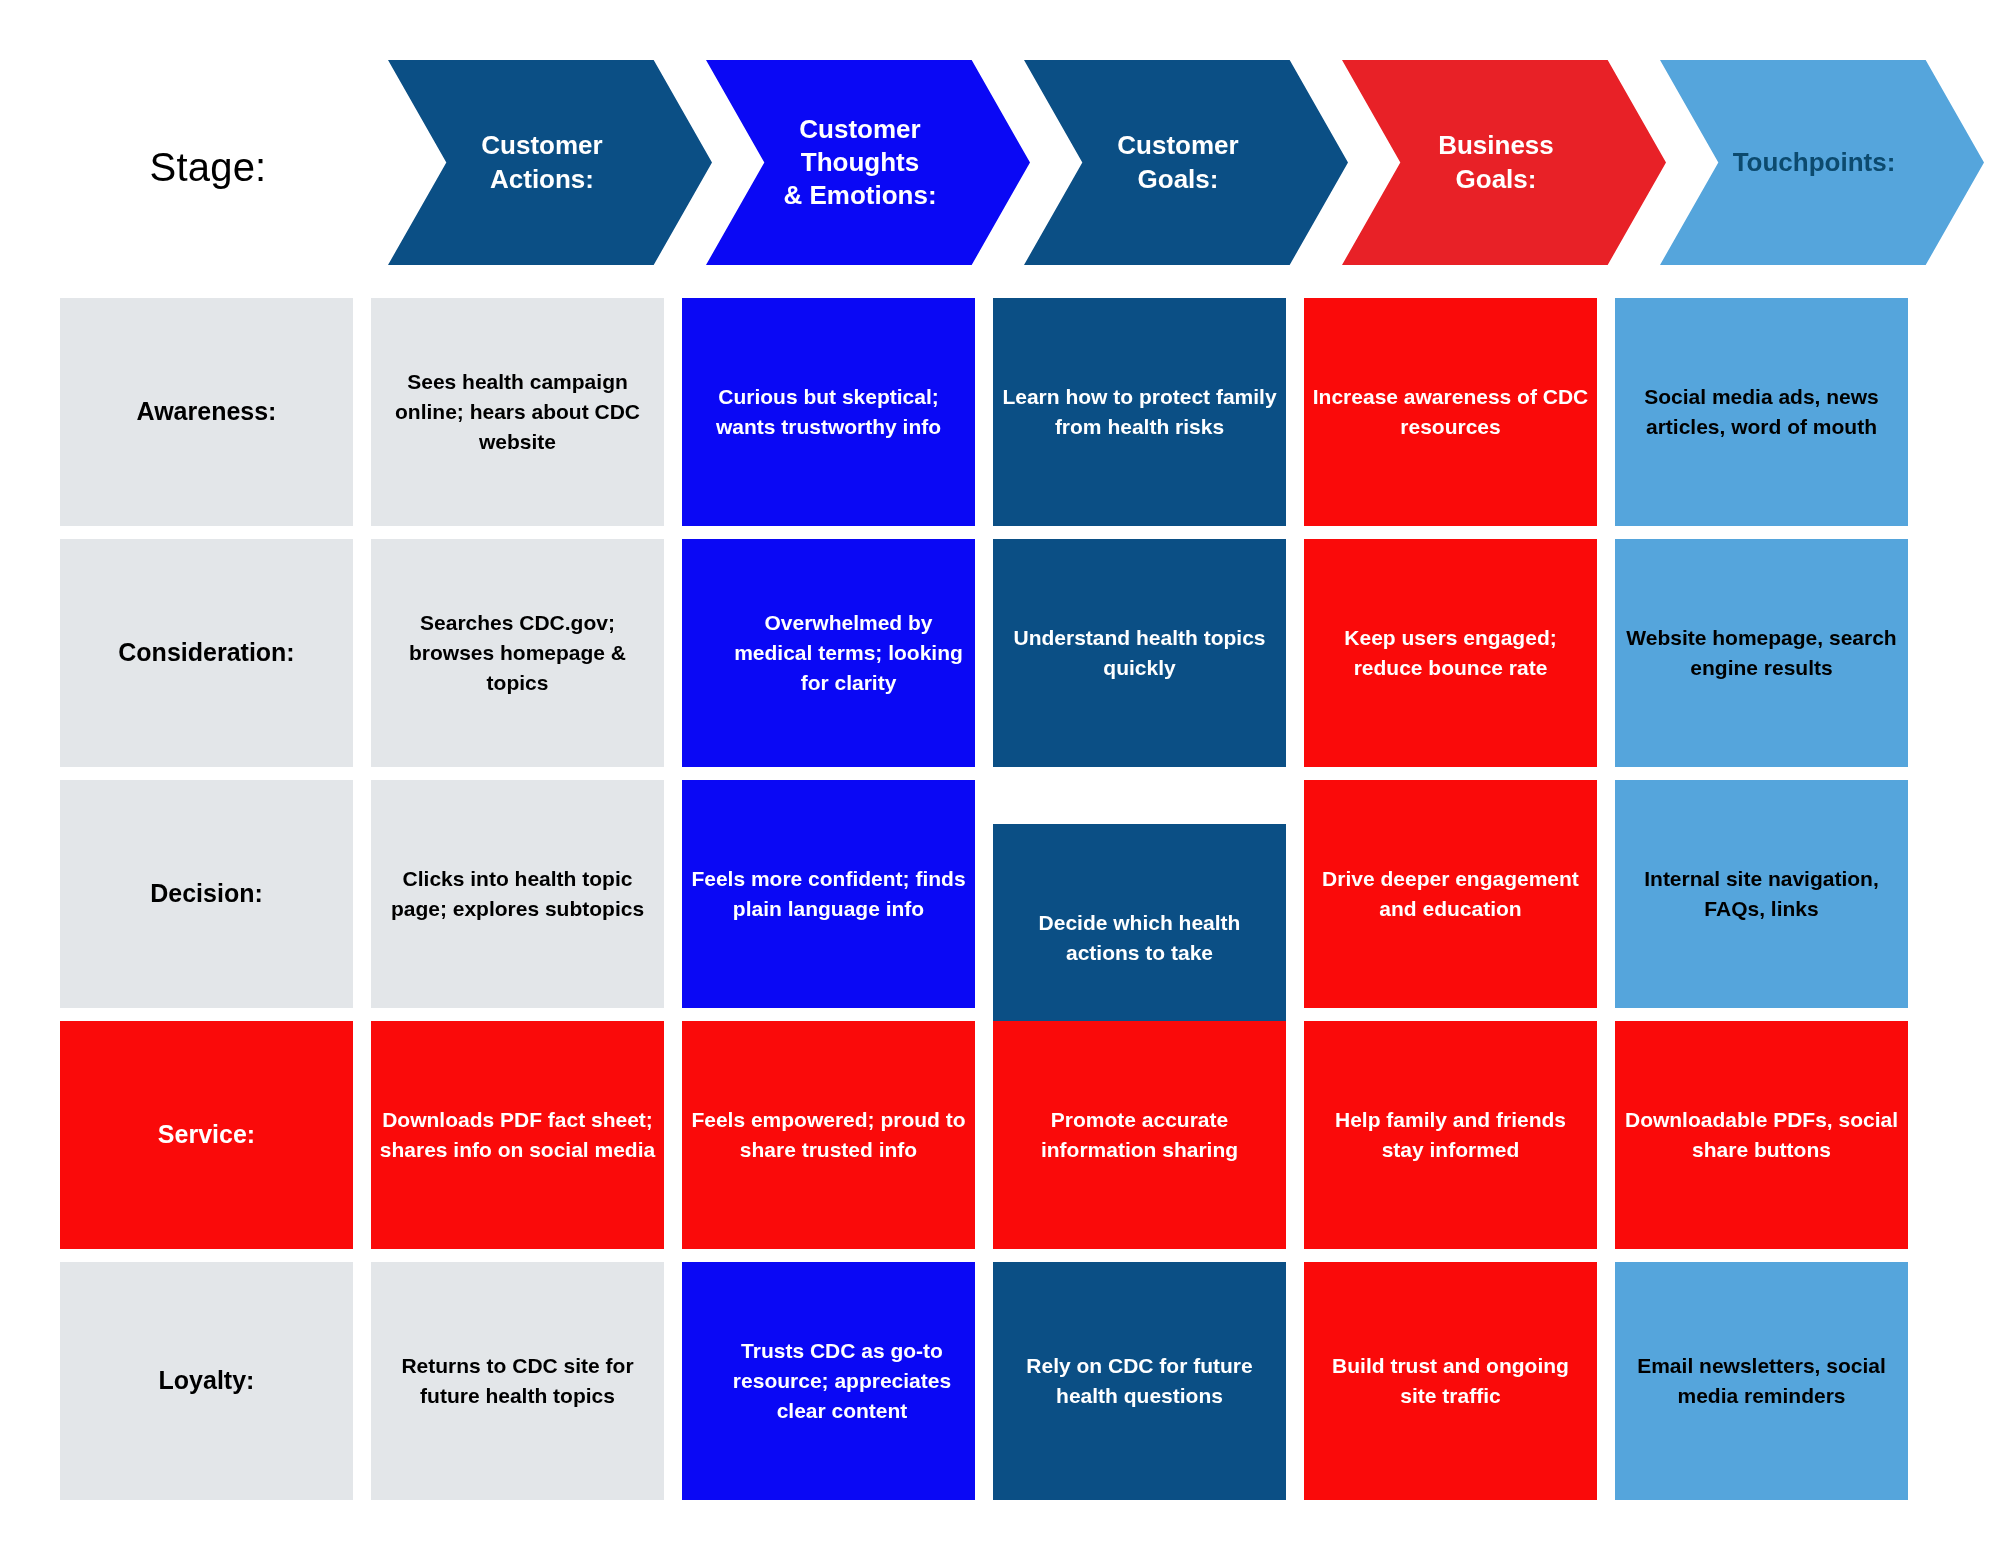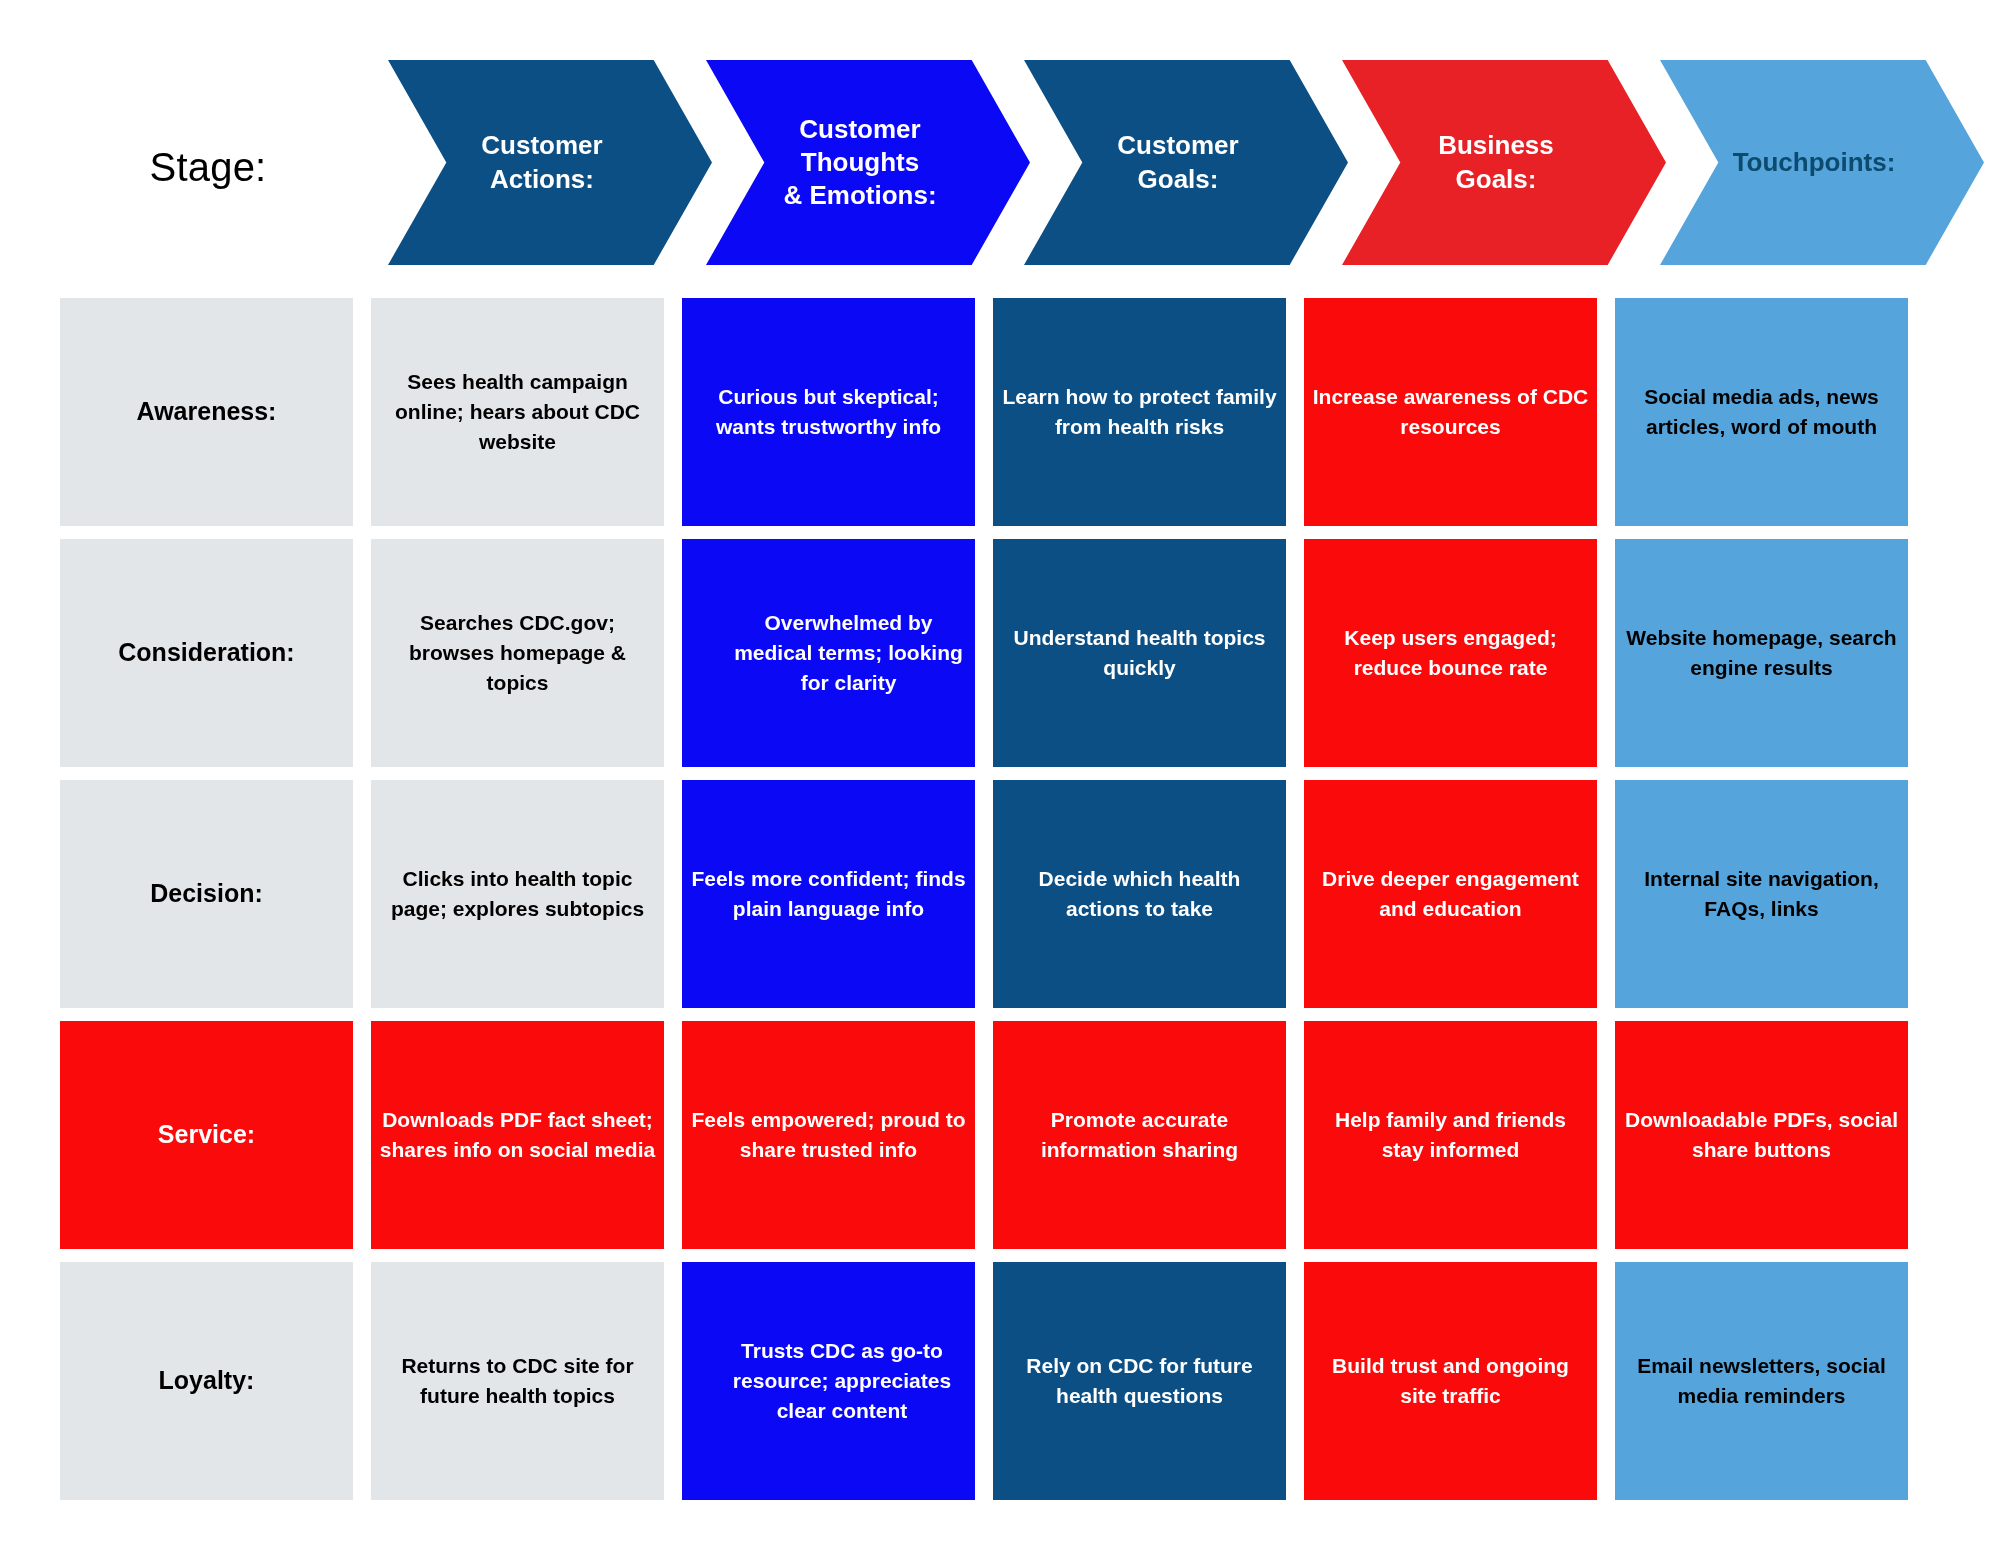--- a/index.html
+++ b/index.html
@@ -207,21 +207,21 @@
       <div class="row">
         <div class="cell" style="background: rgb(227, 230, 233);">
           <span class="cell-text stage">Decision:</span>
         </div>
         <div class="cell" style="background: rgb(227, 230, 233);">
           <span class="cell-text">Clicks into health topic page; explores subtopics</span>
         </div>
         <div class="cell" style="background: rgb(10, 8, 245);">
           <span class="cell-text light">Feels more confident; finds plain language info</span>
         </div>
-        <div class="cell" style="background: rgb(11, 79, 133);">
+        <div class="cell" style="background: rgb(11, 79, 133); margin-top: 44px;">
           <span class="cell-text light">Decide which health actions to take</span>
         </div>
         <div class="cell" style="background: rgb(250, 10, 10);">
           <span class="cell-text light">Drive deeper engagement and education</span>
         </div>
         <div class="cell" style="background: rgb(85, 165, 220);">
           <span class="cell-text">Internal site navigation, FAQs, links</span>
         </div>
       </div>
       <div class="row">

